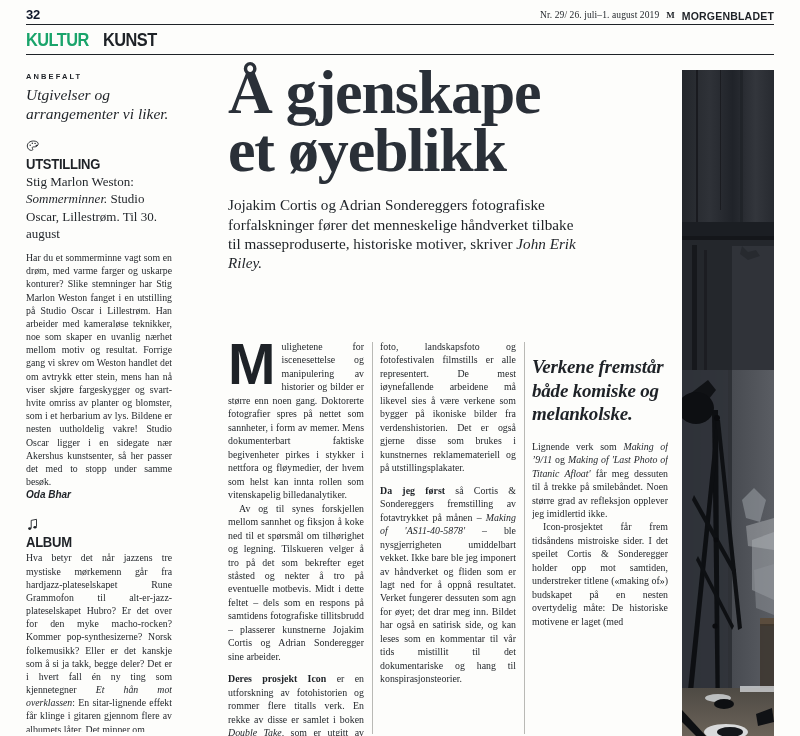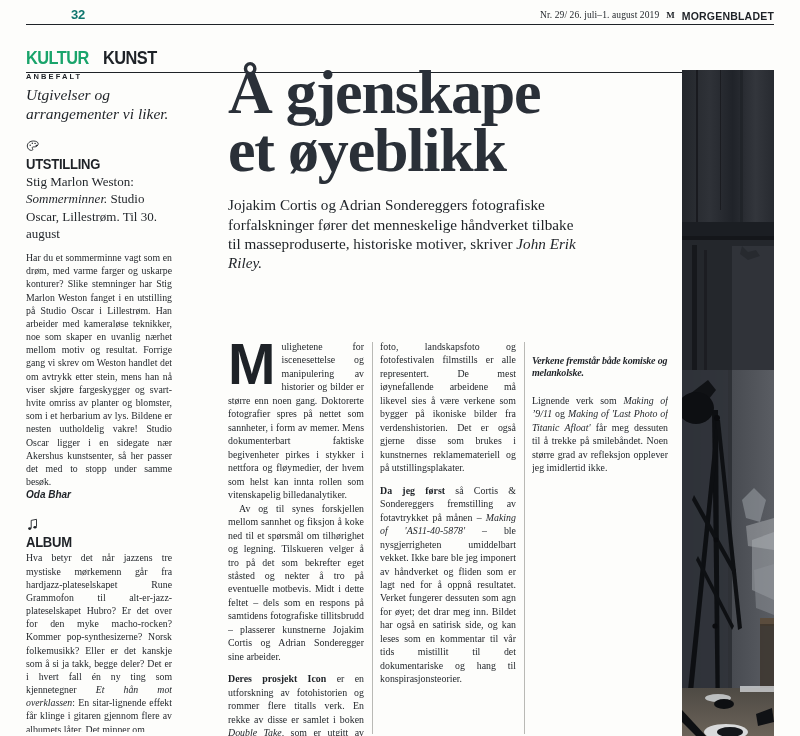--- a/index.html
+++ b/index.html
@@ -10,39 +10,38 @@
     color:#1e2227;
     -webkit-font-smoothing:antialiased;
   }
   .page{position:relative;width:800px;height:736px;}
 
   
   .masthead{position:absolute;left:26px;top:8px;width:748px;}
   .mh-row{display:flex;align-items:flex-end;justify-content:space-between;}
   .folio{
     font-family:"Liberation Sans", sans-serif;
-    font-weight:bold;font-size:13px;letter-spacing:-0.3px;color:#0f766e;
+    font-weight:bold;font-size:13px;letter-spacing:-0.3px;color:#0f172a;
     line-height:1;
-    margin-left:45px;
   }
   .mh-right{display:flex;align-items:center;gap:7px;line-height:1;}
   .issue{
     font-family:"Liberation Serif", serif;
     font-size:9.5px;color:#1e2227;letter-spacing:0.1px;
   }
   .mb-logo-mark{
     font-family:"Liberation Serif", serif;
     font-size:9px;font-weight:bold;color:#1e2227;
   }
   .mb-word{
     font-family:"Liberation Sans", sans-serif;
     font-weight:bold;font-size:10.5px;letter-spacing:0.2px;color:#1e2227;
   }
   .rule-thin{border-top:1px solid #1e2227;margin-top:3px;}
-  .section-row{margin-top:23px;}
+  .section-row{margin-top:5px;}
   .section-title{
     font-family:"Liberation Sans", sans-serif;
     font-weight:bold;font-size:19px;line-height:1;letter-spacing:-0.6px;
     display:flex;gap:4px;
   }
   .kultur{color:#1aa46b;transform:scaleX(0.86);transform-origin:left center;}
   .kunst{color:#1e2227;transform:scaleX(0.86);transform-origin:left center;}
   .rule-thin2{border-top:1px solid #1e2227;margin-top:5px;}
 
   
@@ -126,21 +125,21 @@
     float:left;
     font-family:"Liberation Sans", sans-serif;
     font-weight:bold;
     font-size:57px;line-height:0.78;
     margin:2px 6px 0 0;
     color:#1e2227;
   }
   .pullquote{
     font-family:"Liberation Serif", serif;
     font-style:italic;font-weight:bold;
-    font-size:10px;line-height:1.24;letter-spacing:-0.2px;
+    font-size:19px;line-height:1.24;letter-spacing:-0.2px;
     color:#1e2227;text-align:left;margin:15px 0 14px 0;
     text-indent:0;hyphens:none;
   }
 
   
   .photo{
     position:absolute;left:682px;top:70px;width:92px;height:666px;
     overflow:hidden;background:#24262b;
   }
   .photo svg{display:block;width:100%;height:100%;}
@@ -227,20 +226,21 @@
     </div>
 
     <div class="col" id="col2">
       <p>foto, landskapsfoto og fotofestivalen filmstills er alle representert. De mest iøynefallende arbeidene må likevel sies å være verkene som bygger på ikoniske bilder fra verdenshistorien. Det er også gjerne disse som brukes i kunstnernes reklamemateriell og på utstillingsplakater.</p>
       <p class="nobreak"><b>Da jeg først</b><span> så Cortis &amp; Sondereggers fremstilling av fotavtrykket på månen – </span><em>Making of 'AS11-40-5878'</em><span> – ble nysgjerrigheten umiddelbart vekket. Ikke bare ble jeg imponert av håndverket og fliden som er lagt ned for å oppnå resultatet. Verket fungerer dessuten som agn for øyet; det drar meg inn. Bildet har også en satirisk side, og kan leses som en kommentar til vår tids mistillit til det dokumentariske og hang til konspirasjonsteorier.</span></p>
     </div>
 
     <div class="col" id="col3">
       <div class="pullquote">Verkene fremstår både komiske og melankolske.</div>
       <p class="nobreak"><span>Lignende verk som </span><em>Making of ’9/11</em><span> og </span><em>Making of 'Last Photo of Titanic Afloat'</em><span> får meg dessuten til å trekke på smilebåndet. Noen større grad av refleksjon opplever jeg imidlertid ikke.</span></p>
+      <p>Icon-prosjektet får frem tidsåndens mistroiske sider. I det speilet Cortis &amp; Sonderegger holder opp mot samtiden, understreker titlene («making of») budskapet på en nesten overtydelig måte: De historiske motivene er laget (med</p>
     </div>
   </div>
 
   <div class="photo">
     <svg viewBox="0 0 92 666" preserveAspectRatio="none">
       <defs>
         <linearGradient id="bgGrad" x1="0" y1="0" x2="1" y2="0">
           <stop offset="0%" stop-color="#1f2126"></stop>
           <stop offset="45%" stop-color="#2c2f35"></stop>
           <stop offset="100%" stop-color="#3a3d43"></stop>

